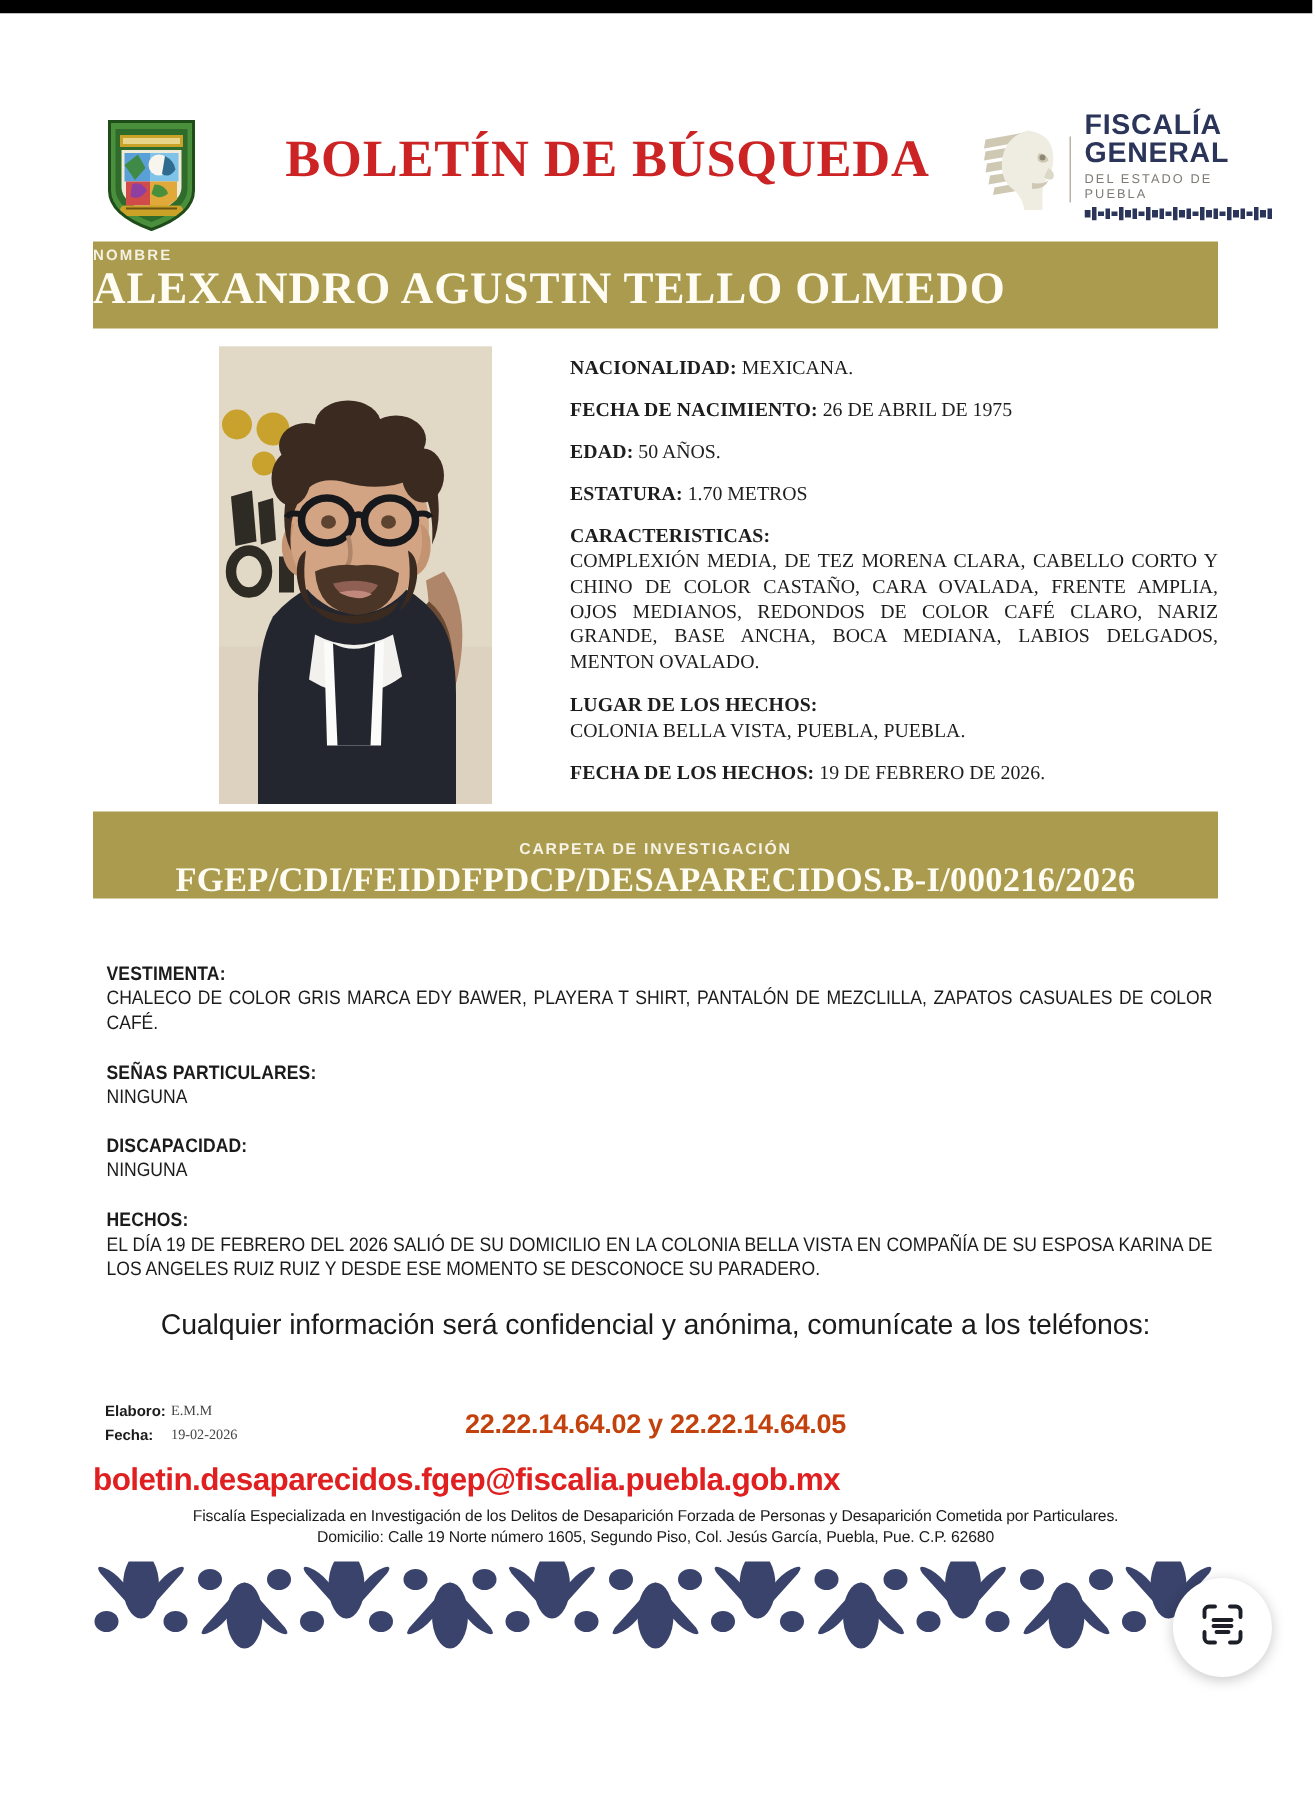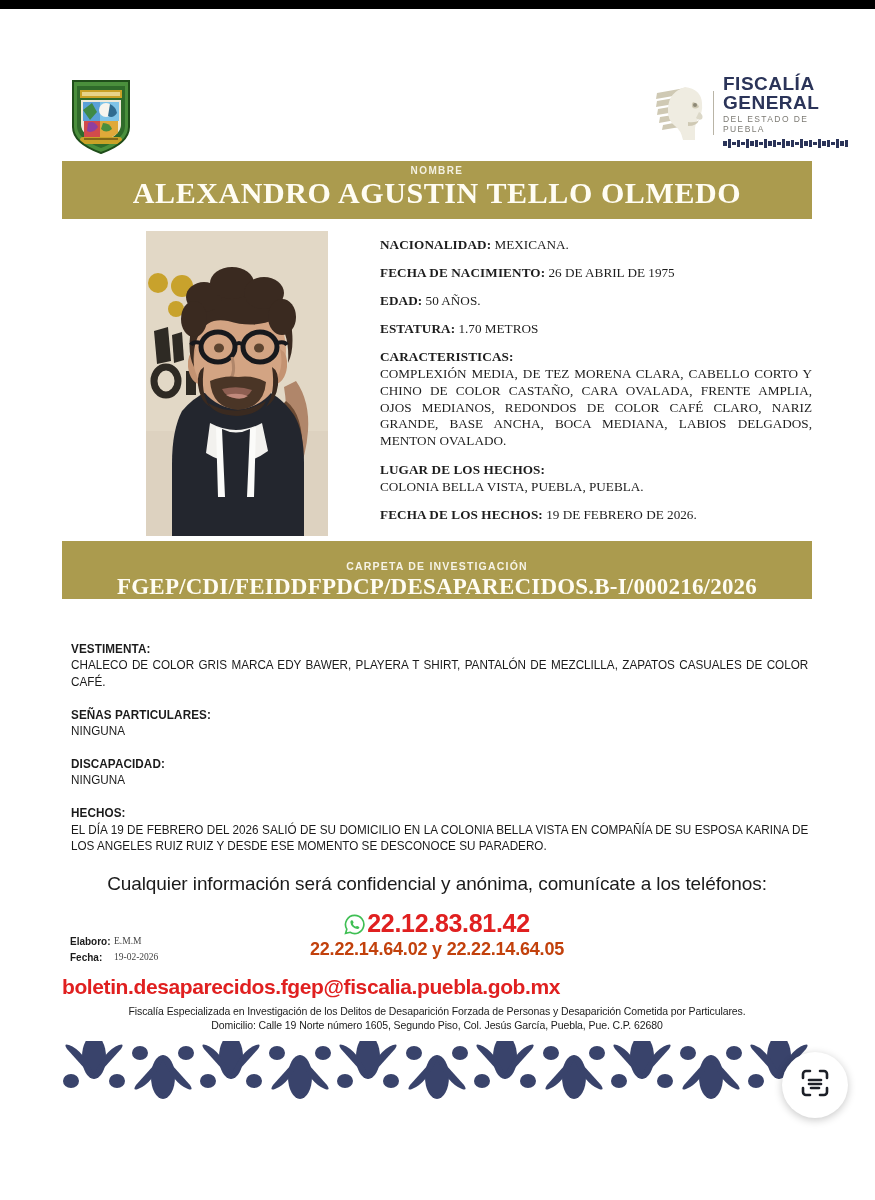--- a/index.html
+++ b/index.html
@@ -96,21 +96,20 @@
   }
   .fg-orn { margin-top: 2px; width: 128px; height: 9px; }
 
   
   .name-band {
     position: absolute;
     left: 62px; top: 152px;
     width: 750px;
     height: 58px;
     background: #ab9b4e;
-    text-align: center;
   }
   .name-label {
     font-family: "Liberation Sans", sans-serif;
     font-size: 10px;
     font-weight: bold;
     letter-spacing: 1.4px;
     color: #f4f1e2;
     padding-top: 5px;
     line-height: 1;
   }
@@ -335,20 +334,21 @@
         <path d="M30 44 h18 v12 q-9 7 -18 9 z" fill="#e0a93a"></path>
         <path d="M18 46 q6 -3 10 4 q-5 7 -11 4 z" fill="#8f3fa0"></path>
         <path d="M33 46 q7 0 9 6 q-6 5 -11 0 z" fill="#4a8f3c"></path>
         <path d="M40 27 q6 3 7 9 q-4 6 -9 3 z" fill="#2f6b8f"></path>
         <rect x="10" y="60" width="42" height="7" rx="3" fill="#c9a227"></rect>
         <path d="M14 62 h34" stroke="#6b5414" stroke-width="1.4" fill="none"></path>
         <path d="M3 4 H59 V50 Q59 66 31 76 Q3 66 3 50 Z" fill="none" stroke="#1f4d1a" stroke-width="2"></path>
       </svg>
     </div>
 
+    <div class="main-title">BOLETÍN DE BÚSQUEDA</div>
 
     <div class="fg-logo">
       <div class="fg-eagle">
         <svg viewBox="0 0 54 56">
           <g fill="#cfc9b4">
             <path d="M2 8 L30 3 L24 10 L1 14 Z"></path>
             <path d="M2 16 L31 11 L25 18 L1 22 Z"></path>
             <path d="M3 24 L32 19 L26 26 L2 30 Z"></path>
             <path d="M5 32 L31 28 L26 34 L4 38 Z"></path>
             <path d="M8 40 L29 36 L25 42 L7 45 Z"></path>
@@ -502,30 +502,20 @@
       <div class="sec-body">NINGUNA</div>
     </div>
     <div class="sec">
       <div class="sec-head">HECHOS:</div>
       <div class="sec-body justify">EL DÍA 19 DE FEBRERO DEL 2026 SALIÓ DE SU DOMICILIO EN LA COLONIA BELLA VISTA EN COMPAÑÍA DE SU ESPOSA KARINA DE LOS ANGELES RUIZ RUIZ Y DESDE ESE MOMENTO SE DESCONOCE SU PARADERO.</div>
     </div>
   </div>
 
   <div class="contact-line">Cualquier información será confidencial y anónima, comunícate a los teléfonos:</div>
 
-  <div class="phone-main">
-    <span class="wa-icon">
-      <svg width="21" height="21" viewBox="0 0 24 24">
-        <path d="M12 1.6 A10.4 10.4 0 0 0 3.2 17.3 L1.8 22.2 L6.9 20.9 A10.4 10.4 0 1 0 12 1.6 Z" fill="none" stroke="#3fbf54" stroke-width="1.9"></path>
-        <path d="M8.6 7.2 q1.1 -0.4 1.5 0.5 l0.8 1.8 q0.2 0.6 -0.4 1.1 q-0.5 0.4 -0.2 1
-                 q0.9 1.8 2.8 2.7 q0.6 0.3 1 -0.2 q0.5 -0.6 1.1 -0.3 l1.8 0.8 q0.9 0.4 0.4 1.4
-                 q-0.6 1.3 -2.3 1.2 q-3 -0.2 -5.3 -2.5 q-2.3 -2.3 -2.5 -5.2 q-0.1 -1.7 1.3 -2.3 z" fill="#3fbf54"></path>
-      </svg>
-    </span><span>22.12.83.81.42</span>
-  </div>
 
   <div class="phone-alt">22.22.14.64.02 y 22.22.14.64.05</div>
 
   <div class="email">boletin.desaparecidos.fgep@fiscalia.puebla.gob.mx</div>
 
   <div class="footnote">
     <div>Fiscalía Especializada en Investigación de los Delitos de Desaparición Forzada de Personas y Desaparición Cometida por Particulares.</div>
     <div>Domicilio: Calle 19 Norte número 1605, Segundo Piso, Col. Jesús García, Puebla, Pue. C.P. 62680</div>
   </div>
 

